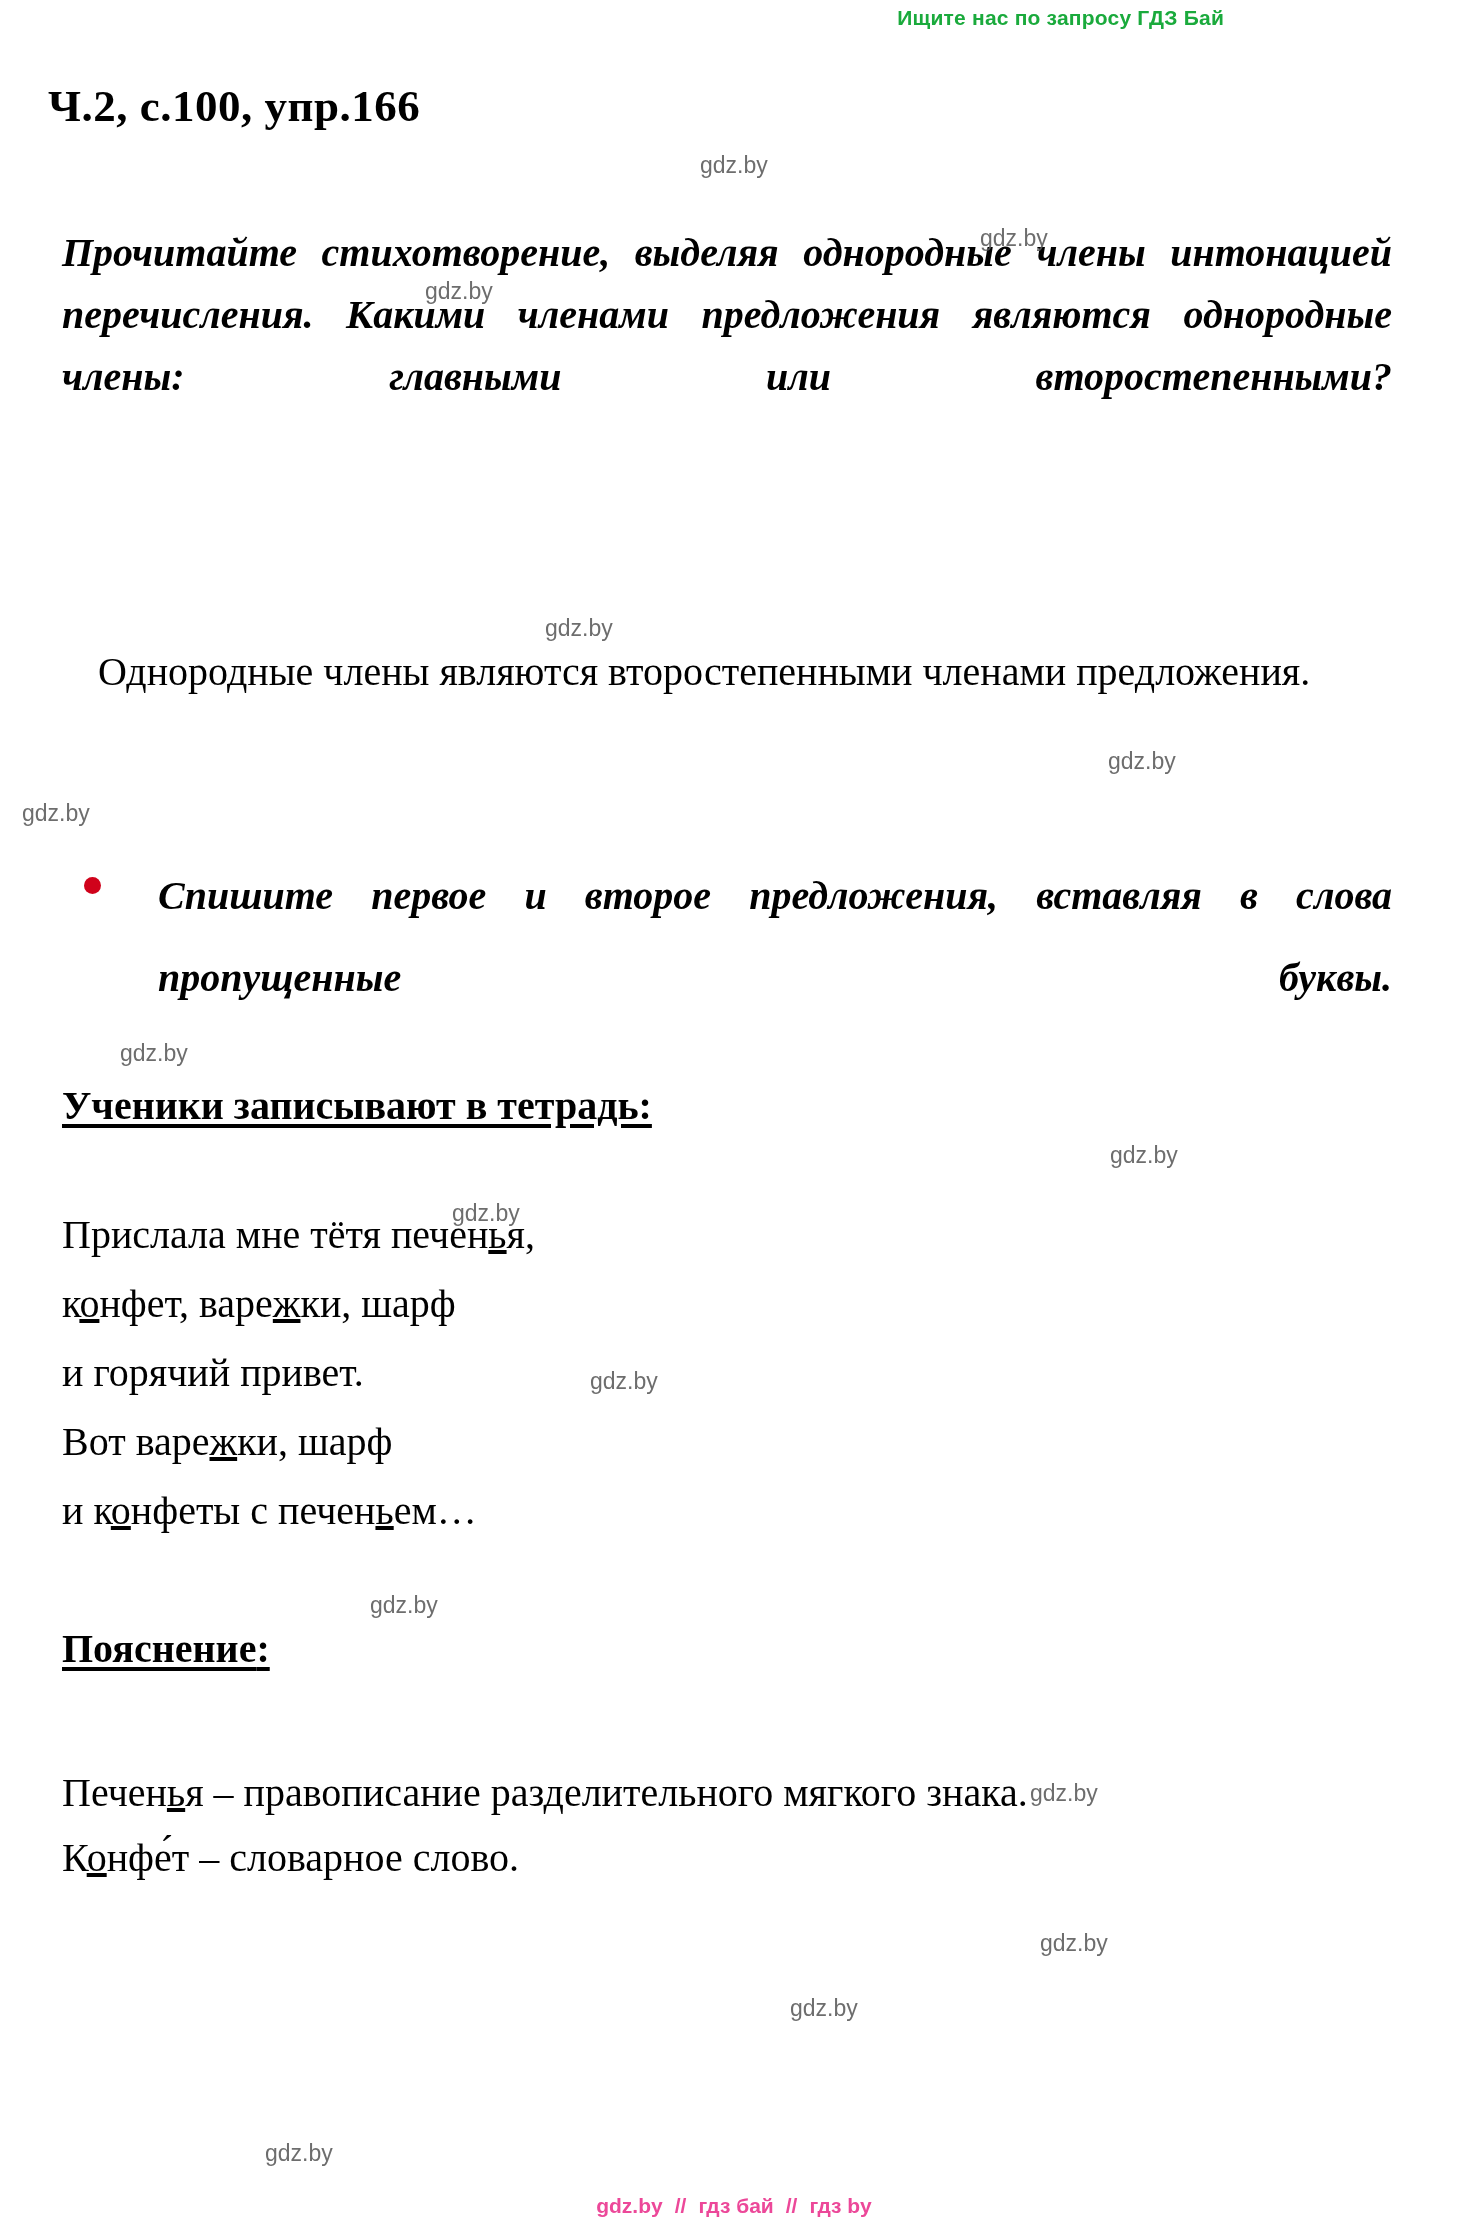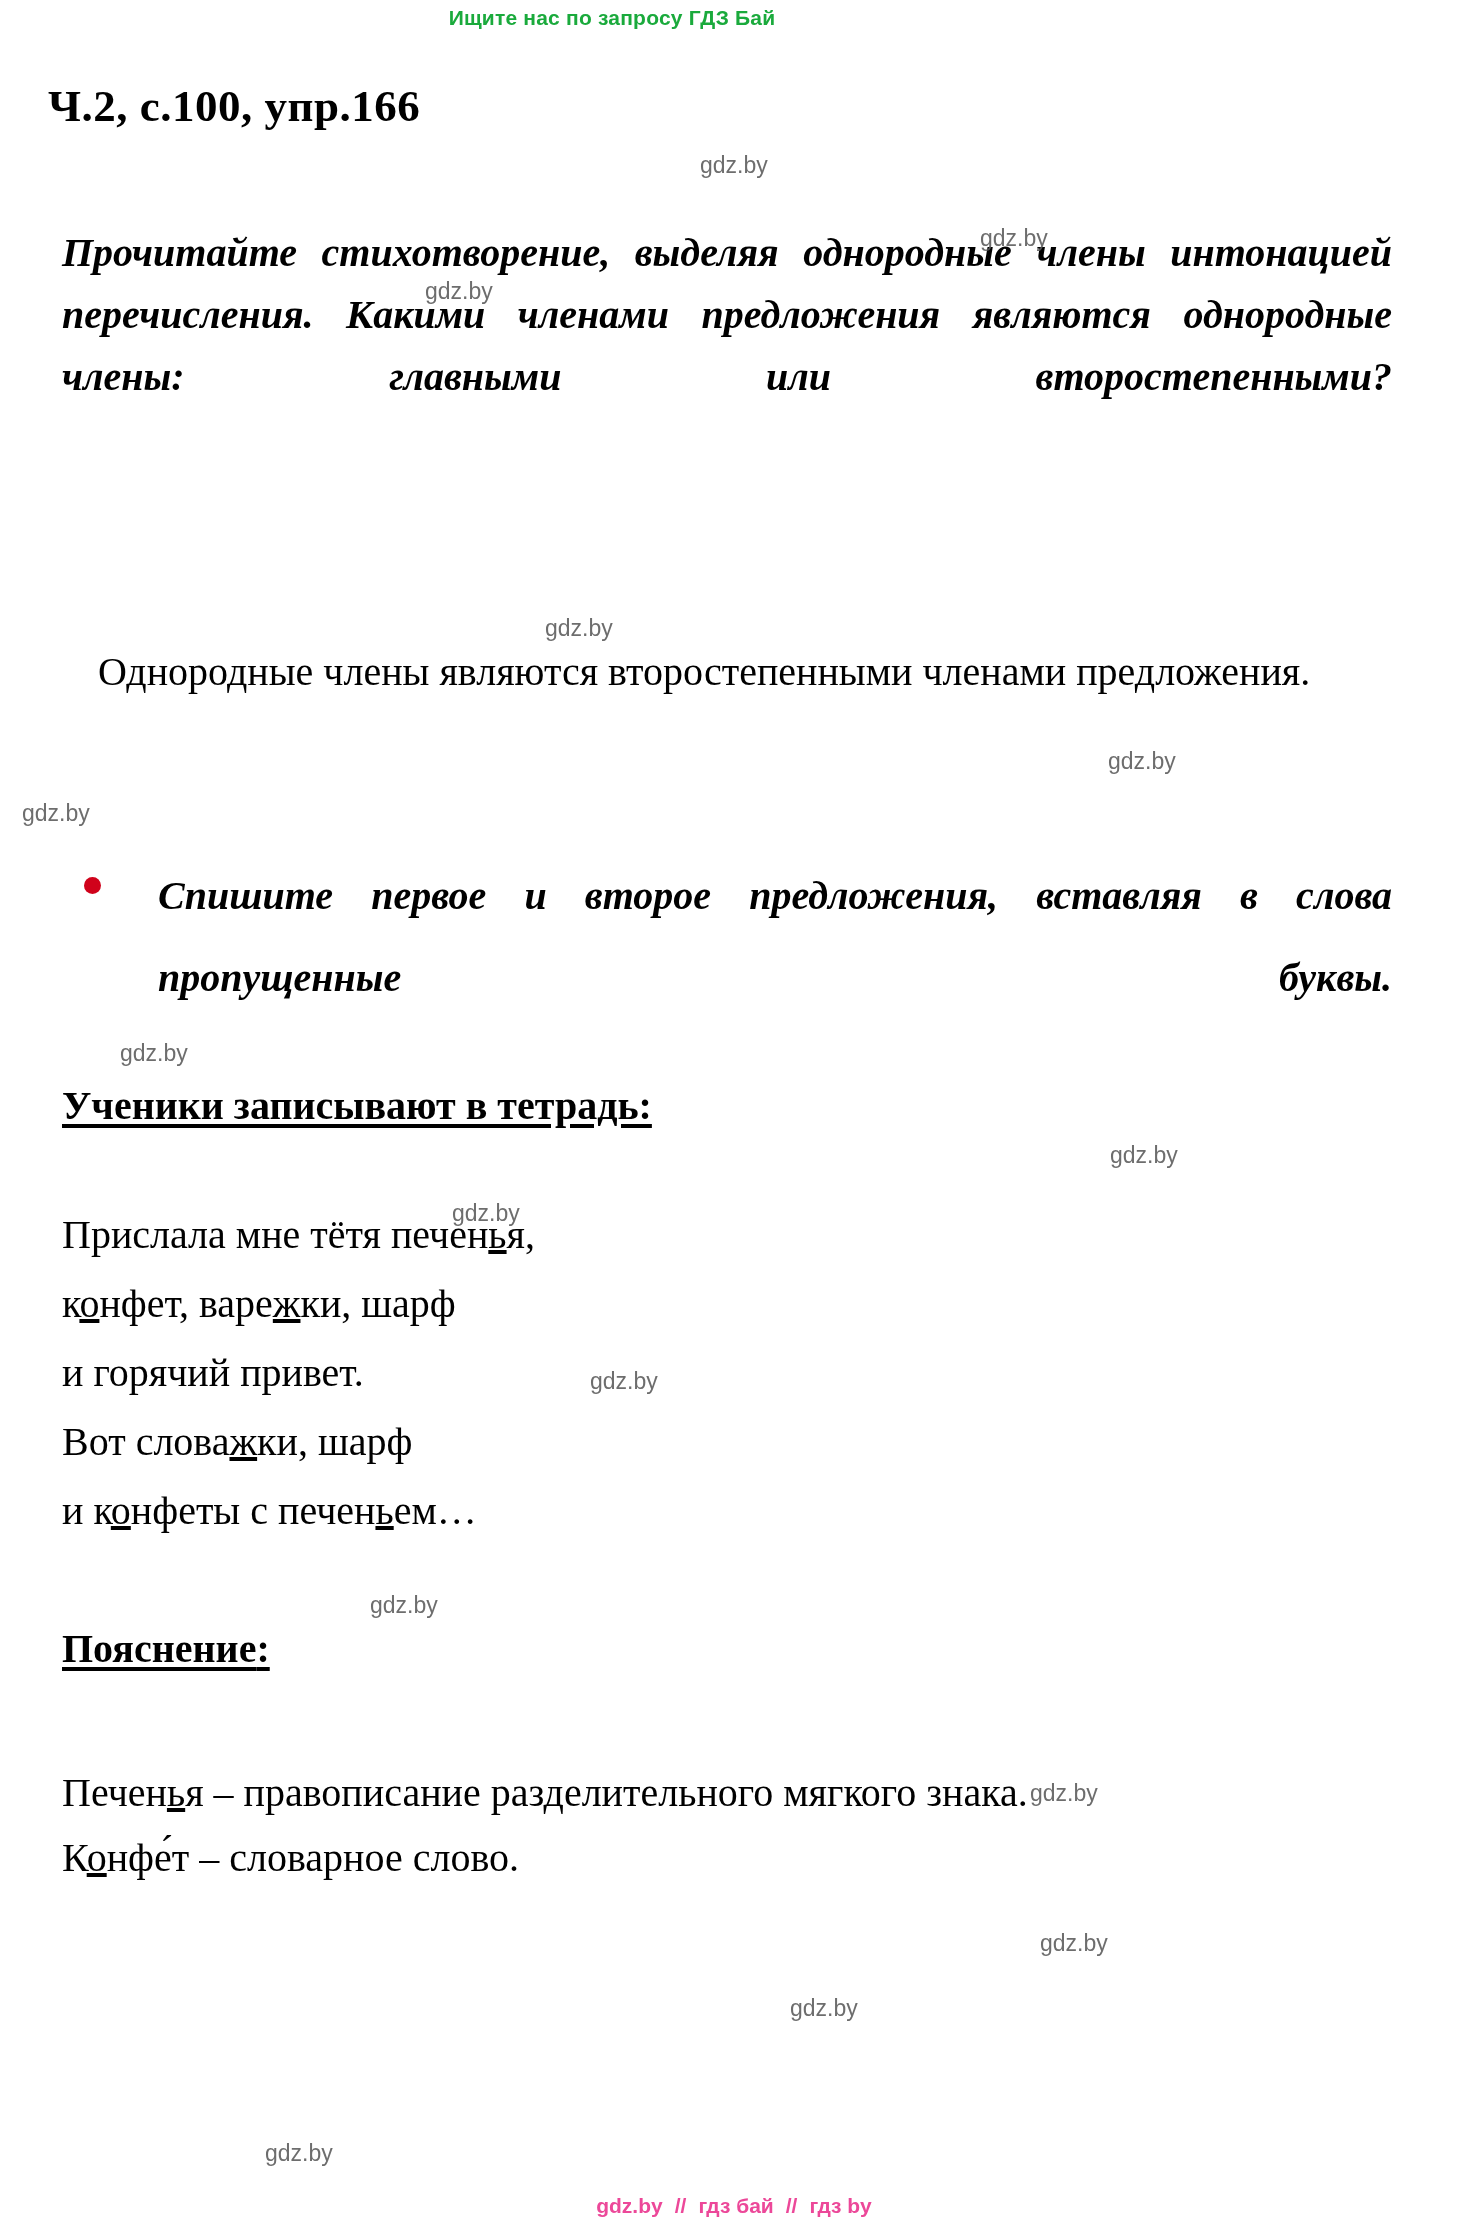--- a/index.html
+++ b/index.html
@@ -23,21 +23,21 @@
     box-sizing: border-box;
     padding: 0 72px;
   }
 
   
   .top-banner {
     position: absolute;
     top: 6px;
     left: 0;
     width: 1224px;
-    text-align: center;
+    text-align: right;
     font-family: "Liberation Sans", sans-serif;
     font-size: 21px;
     font-weight: bold;
     color: #1aaa3c;
     letter-spacing: 0.2px;
   }
 
   
   .wm {
     position: absolute;
@@ -190,21 +190,21 @@
 
   <div class="poem">
     <div>
       <span>Прислала мне тётя печен</span><u class="letter">ь</u><span>я,</span>
     </div>
     <div>
       <span>к</span><u class="letter">о</u><span>нфет, варе</span><u class="letter">ж</u><span>ки, шарф</span>
     </div>
     <div>и горячий привет.</div>
     <div>
-      <span>Вот слова</span><u class="letter">ж</u><span>ки, шарф</span>
+      <span>Вот варе</span><u class="letter">ж</u><span>ки, шарф</span>
     </div>
     <div>
       <span>и к</span><u class="letter">о</u><span>нфеты с печен</span><u class="letter">ь</u><span>ем…</span>
     </div>
   </div>
 
   <div class="subhead subhead-2">
     <span>Пояснение</span><span class="plain" style="text-decoration:none">:</span>
   </div>
 

